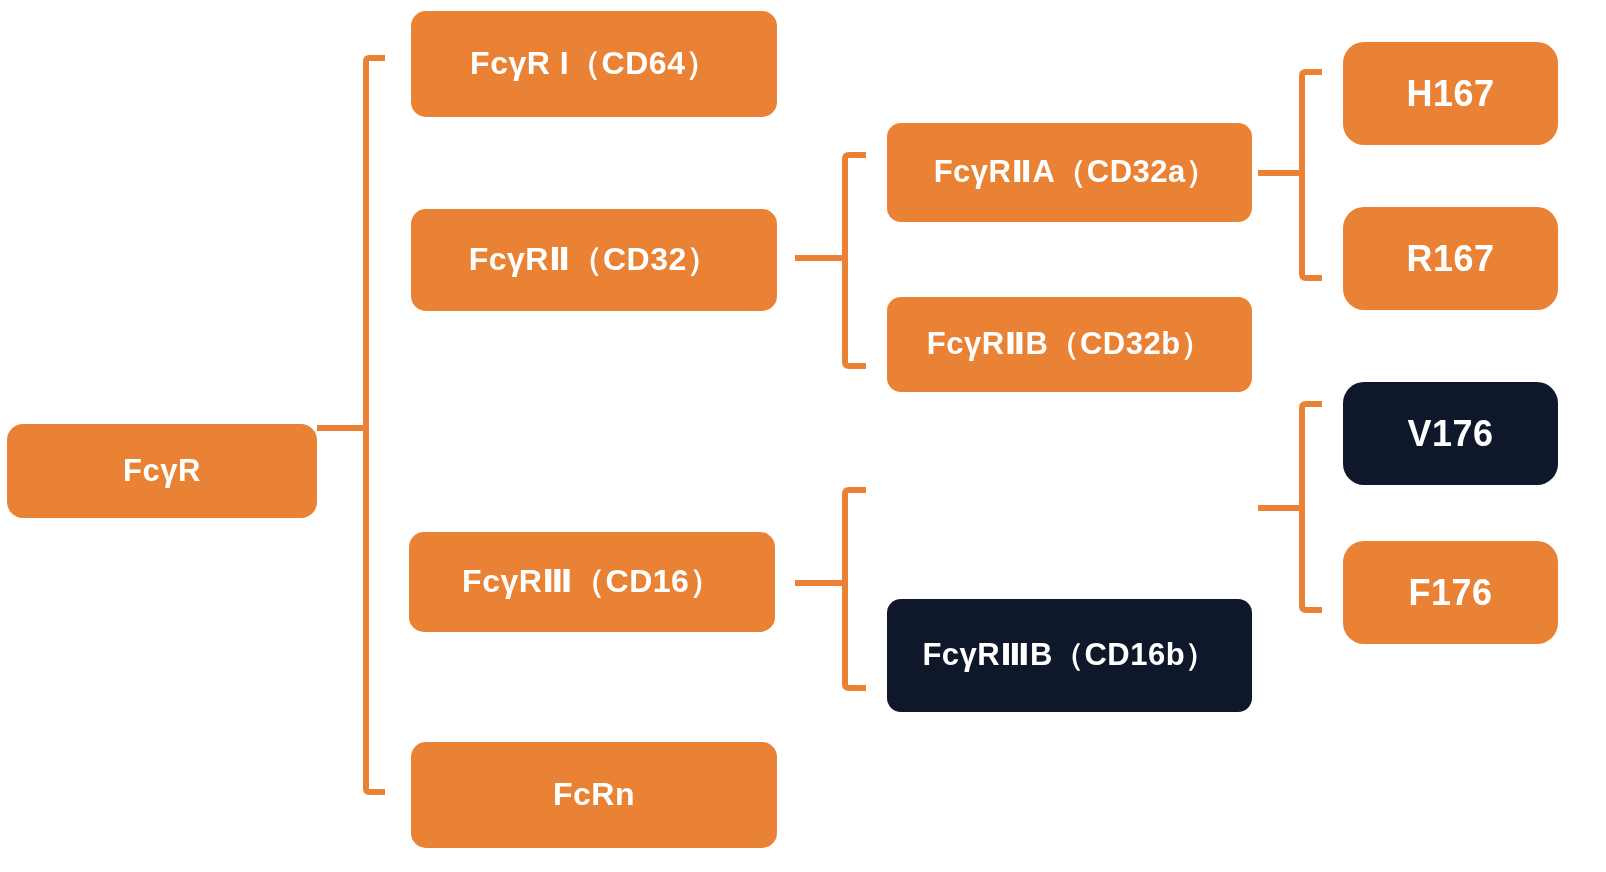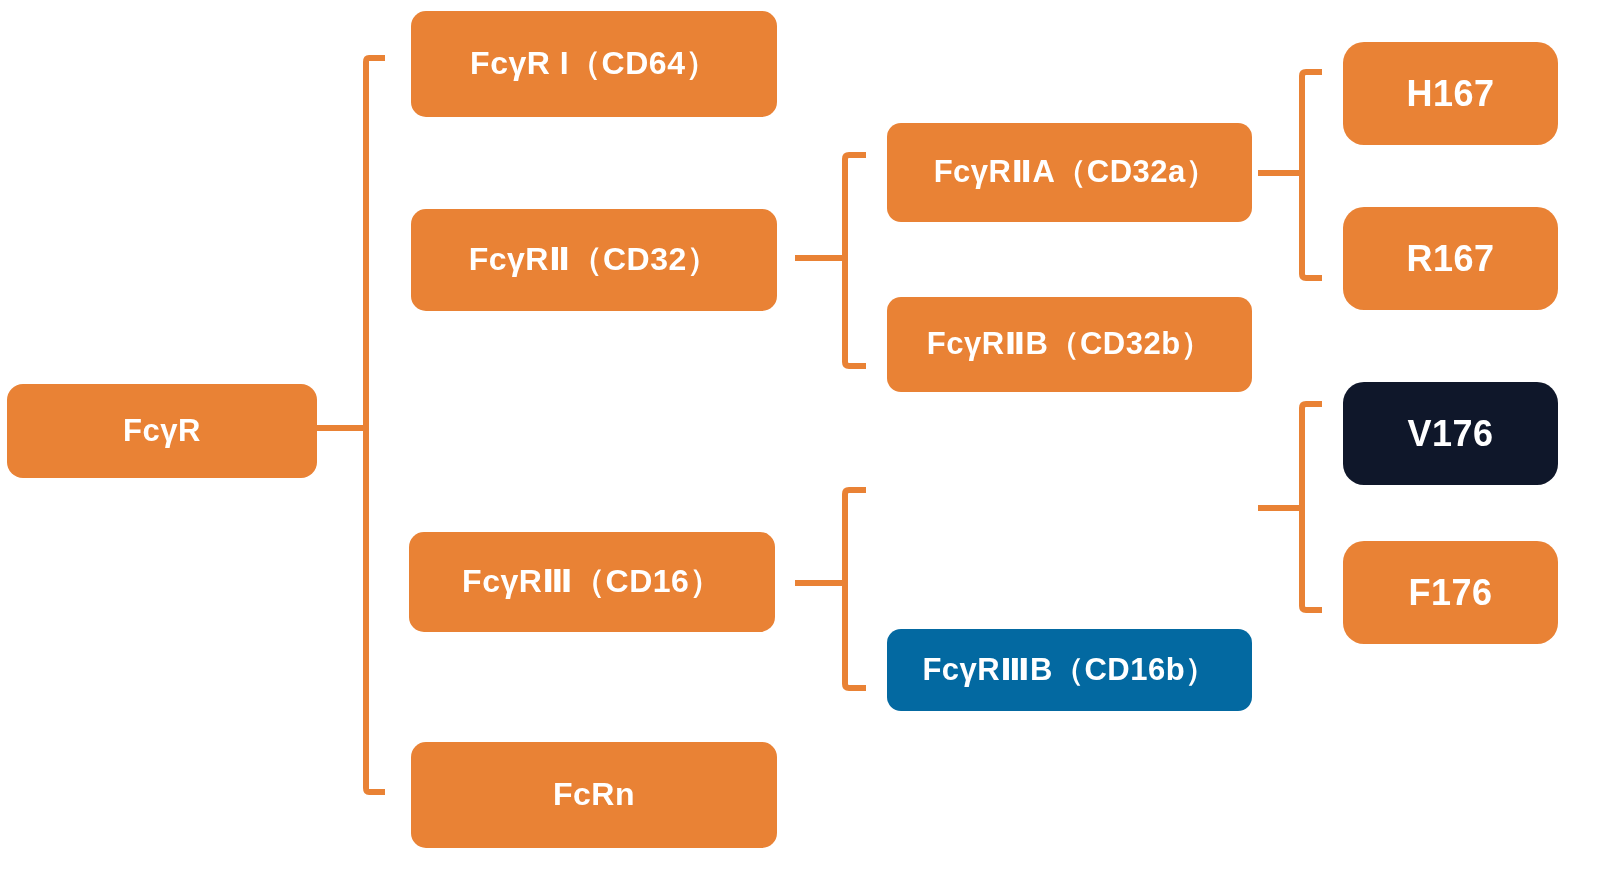--- a/index.html
+++ b/index.html
@@ -28,21 +28,21 @@
     display: flex;
     align-items: center;
     justify-content: center;
     text-align: center;
     line-height: 1.1;
     letter-spacing: 0.5px;
     white-space: nowrap;
     user-select: none;
   }
   
-  .lvl-root  { font-size: 31px; border-radius: 16px; }
+  .lvl-root  { font-size: 31px; border-radius: 16px; margin-top: 40px; }
   .lvl-two   { font-size: 32px; border-radius: 15px; }
   .lvl-three { font-size: 31px; border-radius: 14px; }
   .lvl-four  { font-size: 36px; border-radius: 21px; }
 
   .connector-layer {
     position: absolute;
     left: 0;
     top: 0;
     width: 1606px;
     height: 872px;
@@ -91,20 +91,20 @@
 
   <div class="node lvl-root" id="n-root" style="left: 7px; top: 384px; width: 310px; height: 94px; background: rgb(233, 130, 53); color: rgb(255, 255, 255);">FcγR</div>
 
   <div class="node lvl-two" id="n-l2-0" style="left: 411px; top: 11px; width: 366px; height: 106px; background: rgb(233, 130, 53); color: rgb(255, 255, 255);">FcγR I（CD64）</div>
   <div class="node lvl-two" id="n-l2-1" style="left: 411px; top: 209px; width: 366px; height: 102px; background: rgb(233, 130, 53); color: rgb(255, 255, 255);">FcγRⅡ（CD32）</div>
   <div class="node lvl-two" id="n-l2-2" style="left: 409px; top: 532px; width: 366px; height: 100px; background: rgb(233, 130, 53); color: rgb(255, 255, 255); text-align: right;">FcγRⅢ（CD16）</div>
   <div class="node lvl-two" id="n-l2-3" style="left: 411px; top: 742px; width: 366px; height: 106px; background: rgb(233, 130, 53); color: rgb(255, 255, 255);">FcRn</div>
 
   <div class="node lvl-three" id="n-l3-0" style="left: 887px; top: 123px; width: 365px; height: 99px; background: rgb(233, 130, 53); color: rgb(255, 255, 255); padding-left: 12px;">FcγRⅡA（CD32a）</div>
   <div class="node lvl-three" id="n-l3-1" style="left: 887px; top: 297px; width: 365px; height: 95px; background: rgb(233, 130, 53); color: rgb(255, 255, 255);">FcγRⅡB（CD32b）</div>
-  <div class="node lvl-three" id="n-l3-3" style="left: 887px; top: 629px; width: 365px; height: 82px; background: #0369a1; color: rgb(255, 255, 255);">FcγRⅢB（CD16b）</div>
+  <div class="node lvl-three" id="n-l3-3" style="left: 887px; top: 599px; width: 365px; height: 113px; background: #0f172a; color: rgb(255, 255, 255);">FcγRⅢB（CD16b）</div>
 
   <div class="node lvl-four" id="n-l4-0" style="left: 1343px; top: 42px; width: 215px; height: 103px; background: rgb(233, 130, 53); color: rgb(255, 255, 255);">H167</div>
   <div class="node lvl-four" id="n-l4-1" style="left: 1343px; top: 207px; width: 215px; height: 103px; background: rgb(233, 130, 53); color: rgb(255, 255, 255);">R167</div>
   <div class="node lvl-four" id="n-l4-2" style="left: 1343px; top: 382px; width: 215px; height: 103px; background: #0f172a; color: rgb(255, 255, 255);">V176</div>
   <div class="node lvl-four" id="n-l4-3" style="left: 1343px; top: 541px; width: 215px; height: 103px; background: rgb(233, 130, 53); color: rgb(255, 255, 255);">F176</div>
 
 </div>
 
 </body></html>

